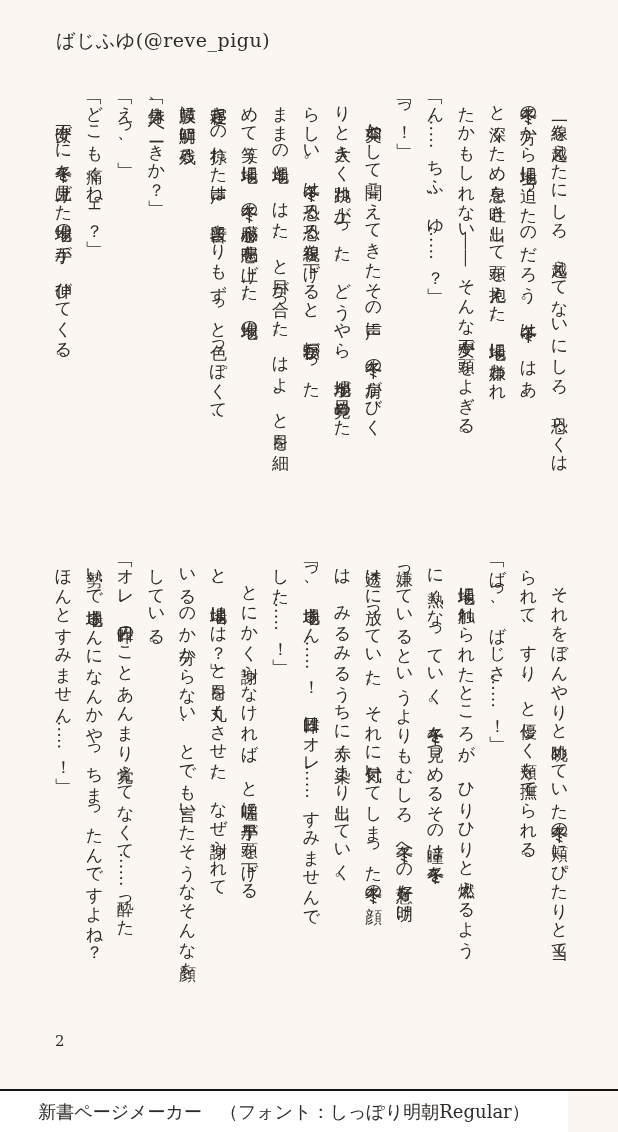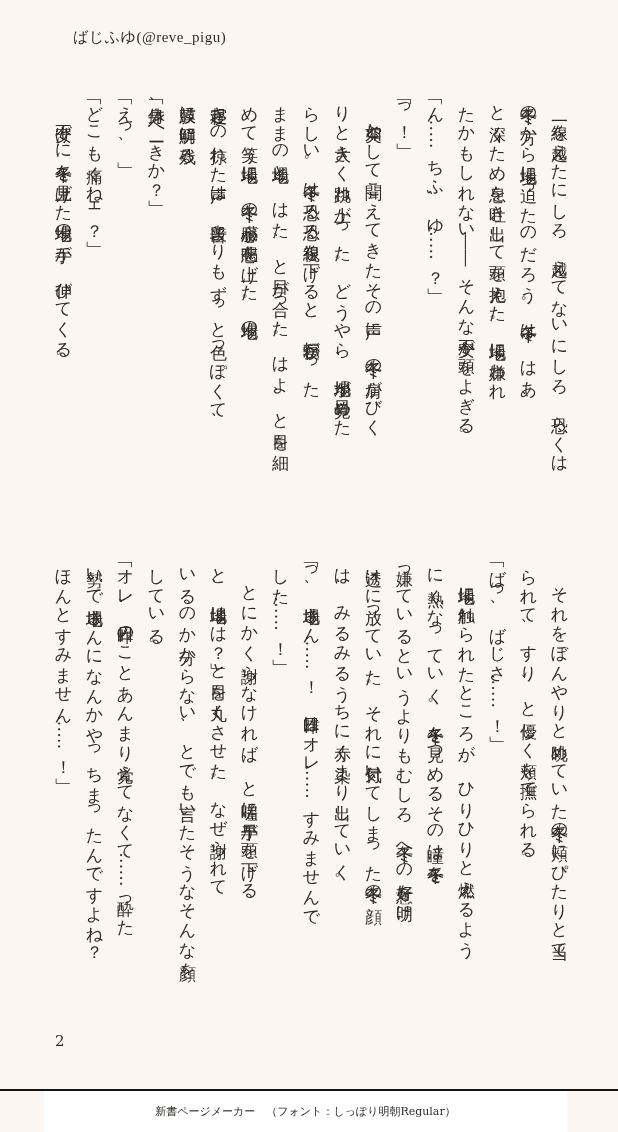--- a/index.html
+++ b/index.html
@@ -6,24 +6,23 @@
   body {
     width: 618px; height: 1132px;
     position: relative;
     background: #fbf6f1;
     color: #2f2b28;
     font-family: "DejaVu Serif", "Liberation Serif", serif;
     overflow: hidden;
   }
   .header {
     position: absolute;
-    left: 73px; top: 28px;
-    font-size: 15px;
+    left: 56px; top: 28px;
+    font-size: 19px;
     letter-spacing: 0.5px;
-    font-family: Liberation Serif, serif;
   }
   .band {
     position: absolute;
     right: 43px;
     writing-mode: vertical-rl;
     text-orientation: mixed;
     font-size: 17px;
     line-height: 31px;
     letter-spacing: 0.35px;
   }
@@ -37,26 +36,25 @@
   }
   .divider {
     position: absolute;
     left: 0; top: 1089px;
     width: 618px; height: 2px;
     background: #141414;
   }
   .footer {
     position: absolute;
     left: 0; top: 1091px;
-    width: 523px; height: 41px;
+    width: 568px; height: 41px;
     background: #ffffff;
     display: flex; align-items: center; justify-content: center;
-    font-size: 11px;
+    font-size: 18px;
     color: #2f2b28;
-    margin-left: 44px;
   }
 </style>
 </head>
 <body>
 
 <div class="header">ばじふゆ(@reve_pigu)</div>
 
 <div class="band band1">
     <div class="tline">　一線を越えたにしろ、越えてないにしろ、恐らくは</div>
     <div class="tline">千冬の方から場地に迫ったのだろう。千冬は、はあ、</div>

